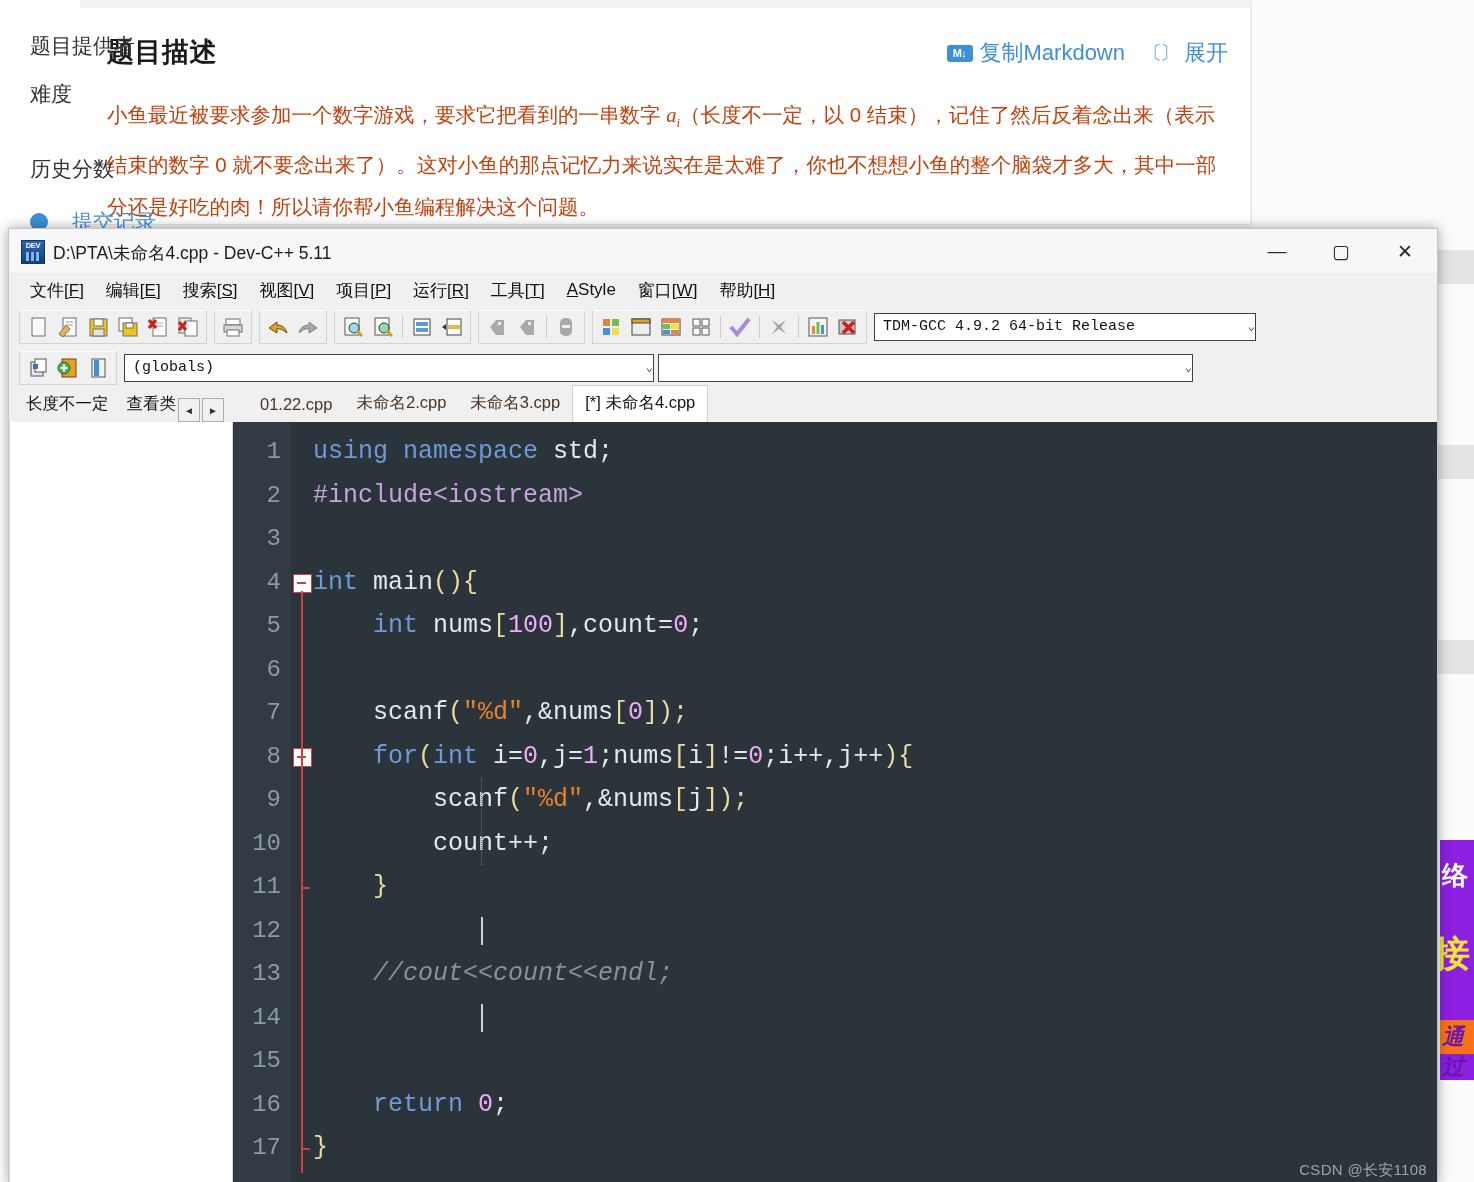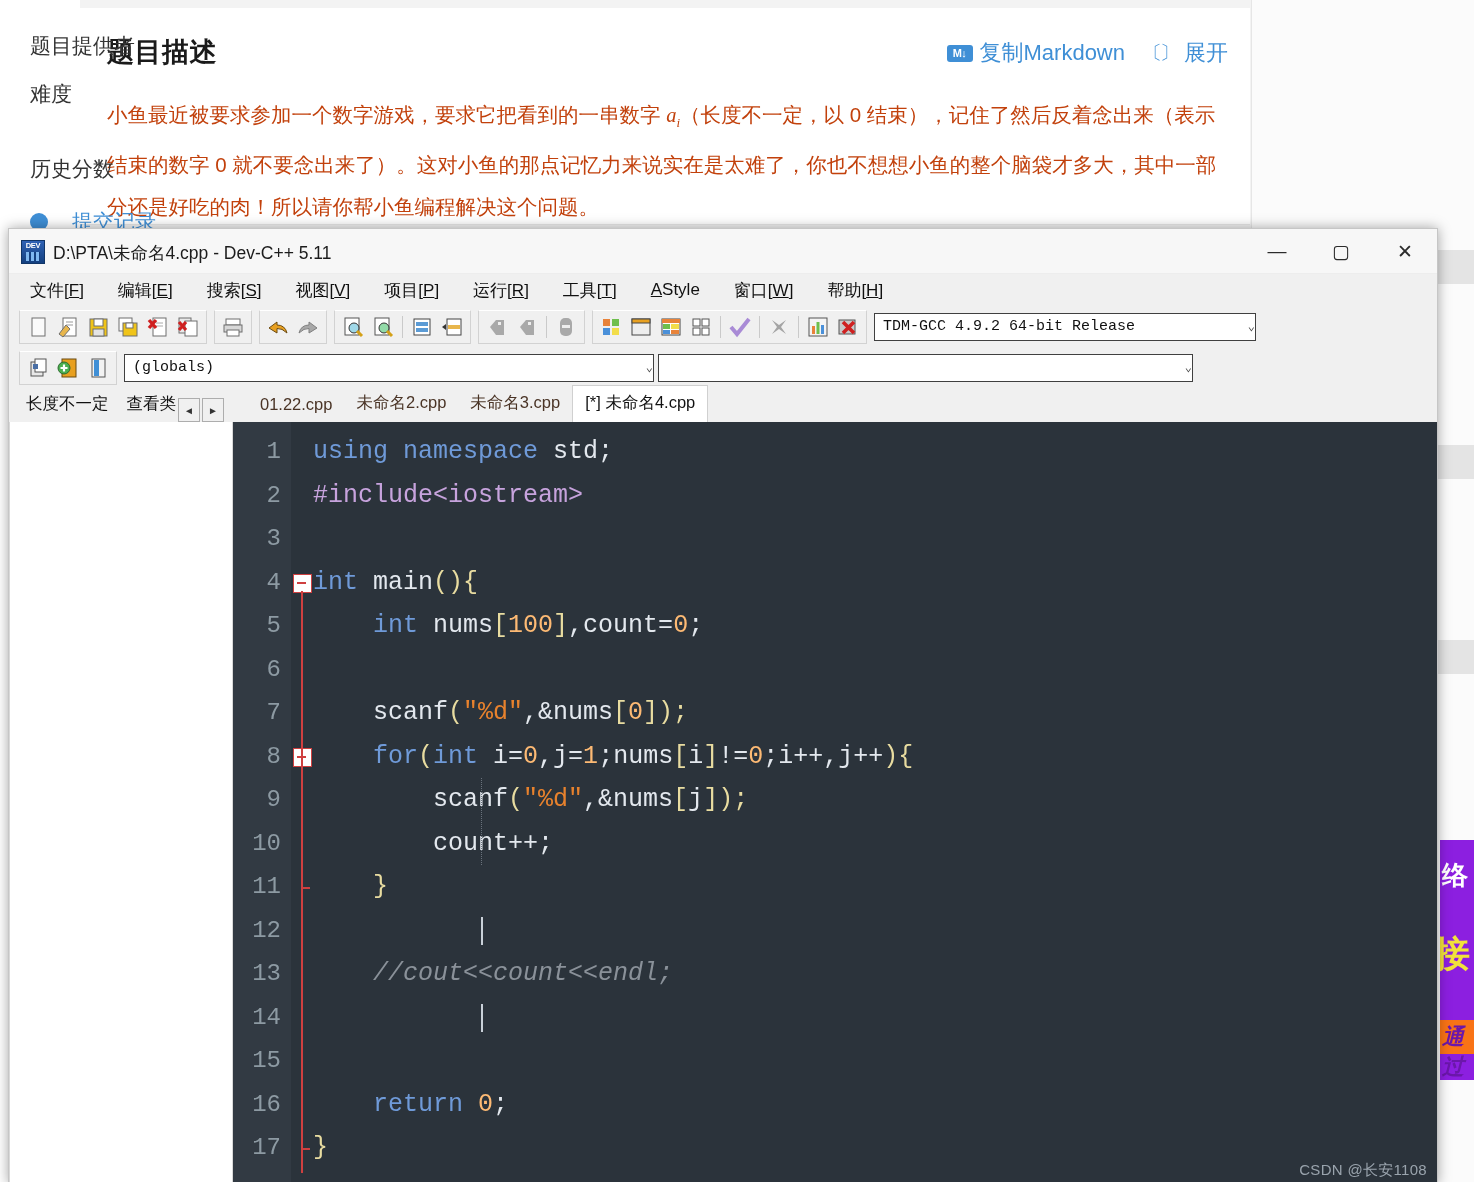--- a/index.html
+++ b/index.html
@@ -63,21 +63,21 @@
   }
   .app-icon b{display:block;font-size:7.5px;letter-spacing:-.3px;}
   .app-icon .sq{display:block;margin:1px auto 0;width:14px;height:9px;
     background:repeating-linear-gradient(90deg,#7fb8f0 0 3px,#14407f 3px 5px);}
   .win-title{position:absolute;left:44px;top:12px;font-size:17.5px;color:#1c1c1c;}
   .winbtns{position:absolute;right:0;top:0;display:flex;}
   .winbtn{width:64px;height:44px;display:flex;align-items:center;justify-content:center;
     font-size:19px;color:#2b2b2b;cursor:pointer;}
 
   
-  .menubar{height:32px;background:#f0f0f0;display:flex;align-items:center;padding-left:12px;gap:16px;}
+  .menubar{height:32px;background:#f0f0f0;display:flex;align-items:center;padding-left:12px;gap:4px;}
   .menu-item{font-size:17px;color:#111;padding:3px 9px;cursor:pointer;white-space:nowrap;}
   .menu-item u{text-decoration:underline;}
 
   
   .tbrow{height:41px;background:#f0f0f0;display:flex;align-items:center;padding-left:10px;}
   .tgroup{display:flex;align-items:center;height:32px;border:1px solid #d2d2d2;border-top-color:#fff;
     background:#f0f0f0;padding:0 3px;margin-right:7px;}
   .tbtn{width:30px;height:28px;display:flex;align-items:center;justify-content:center;cursor:pointer;}
   .tsep{width:1px;height:22px;background:#cacaca;margin:0 4px;}
   .combo{height:26px;border:1px solid #404040;background:#fff;display:flex;align-items:center;
@@ -100,21 +100,21 @@
   .gutter{width:58px;background:#323a43;text-align:right;padding-top:8px;flex-shrink:0;}
   .fold{width:22px;background:#2b333b;padding-top:8px;flex-shrink:0;position:relative;}
   .code{flex:1;background:#2b333b;padding-top:8px;overflow:hidden;position:relative;}
 
   .gln{height:43.5px;line-height:43.5px;font-family:"Liberation Mono","DejaVu Sans Mono",monospace;
     font-size:24px;color:#8d9aa3;padding-right:10px;}
   .cl{height:43.5px;line-height:43.5px;font-family:"Liberation Mono","DejaVu Sans Mono",monospace;
     font-size:25px;white-space:pre;color:#d8dee4;}
   .k  {color:#6f9ad8;}        
   .pre{color:#c7a3dd;}        
-  .num{color:#fdba74;}        
+  .num{color:#f0abfc;}        
   .str{color:#e8822d;}        
   .br {color:#e8dca0;}        
   .cm {color:#8a9199;font-style:italic;}
   .pl {color:#d8dee4;}
   .idn{color:#e3e8ee;}
 
   .foldmark{position:absolute;left:2px;width:17px;height:17px;border:1.6px solid #cf4040;background:#fff;}
   .foldmark:after{content:"";position:absolute;left:3px;top:7px;width:9px;height:2.5px;background:#cf4040;}
   .foldline{position:absolute;left:10px;width:2px;background:#cf4040;}
   .foldtick{position:absolute;left:10px;width:9px;height:2px;background:#cf4040;}

